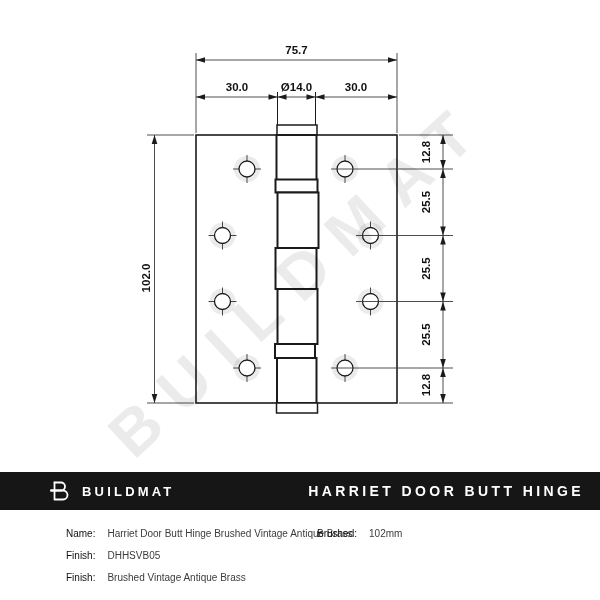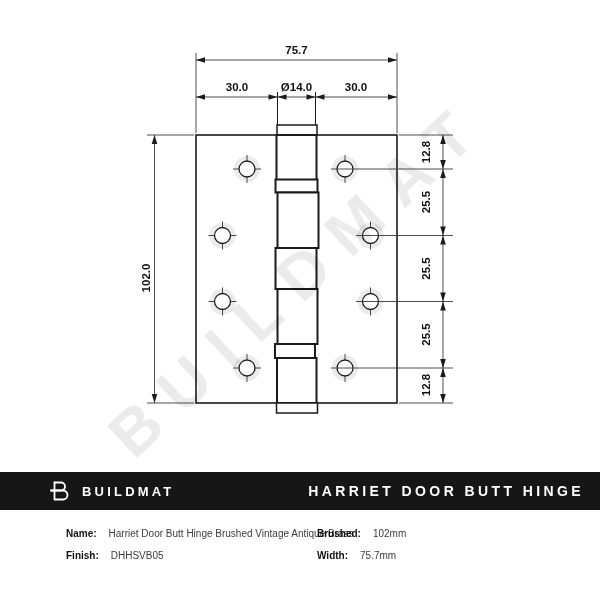--- a/index.html
+++ b/index.html
@@ -28,21 +28,21 @@
   .brand-text{
     color:#fff;font-weight:bold;font-size:13px;letter-spacing:3.2px;margin-left:9px;
   }
   .product-title{
     color:#fff;font-weight:bold;font-size:14px;letter-spacing:3.4px;margin-right:16px;
   }
   .specs{position:absolute;left:0;top:523px;width:600px;z-index:3;font-size:10px;color:#333;}
   .specs .col-left{position:absolute;left:22px;top:0;}
   .specs .col-right{position:absolute;left:273px;top:0;}
   .spec-row{height:22px;line-height:22px;white-space:nowrap;}
-  .spec-label{font-weight:bold;color:#111;margin-right:4px;padding-left:44px;}
+  .spec-label{font-weight:normal;color:#111;margin-right:4px;padding-left:44px;}
   .spec-value{color:#3c3c3c;margin-left:8px;}
 </style>
 </head>
 <body>
 
 <svg class="drawing" width="600" height="470" viewBox="0 0 600 470" aria-hidden="true">
 
   <g stroke="#1b1b1b" fill="#ffffff">
 
     <rect x="196" y="135" width="201" height="268" stroke-width="1.6"></rect>
@@ -181,22 +181,22 @@
 </div>
 
 <div class="specs">
   <div class="col-left">
     <div class="spec-row">
       <span class="spec-label">Name:</span><span class="spec-value">Harriet Door Butt Hinge Brushed Vintage Antique Brass</span>
     </div>
     <div class="spec-row">
       <span class="spec-label">Finish:</span><span class="spec-value">DHHSVB05</span>
     </div>
+    <div class="spec-row">
+      <span class="spec-label">Finish:</span><span class="spec-value">Brushed Vintage Antique Brass</span>
+    </div>
   </div>
   <div class="col-right">
     <div class="spec-row">
       <span class="spec-label">Brushed:</span><span class="spec-value">102mm</span>
     </div>
-    <div class="spec-row">
-      <span class="spec-label">Width:</span><span class="spec-value">75.7mm</span>
-    </div>
   </div>
 </div>
 
 </body></html>

